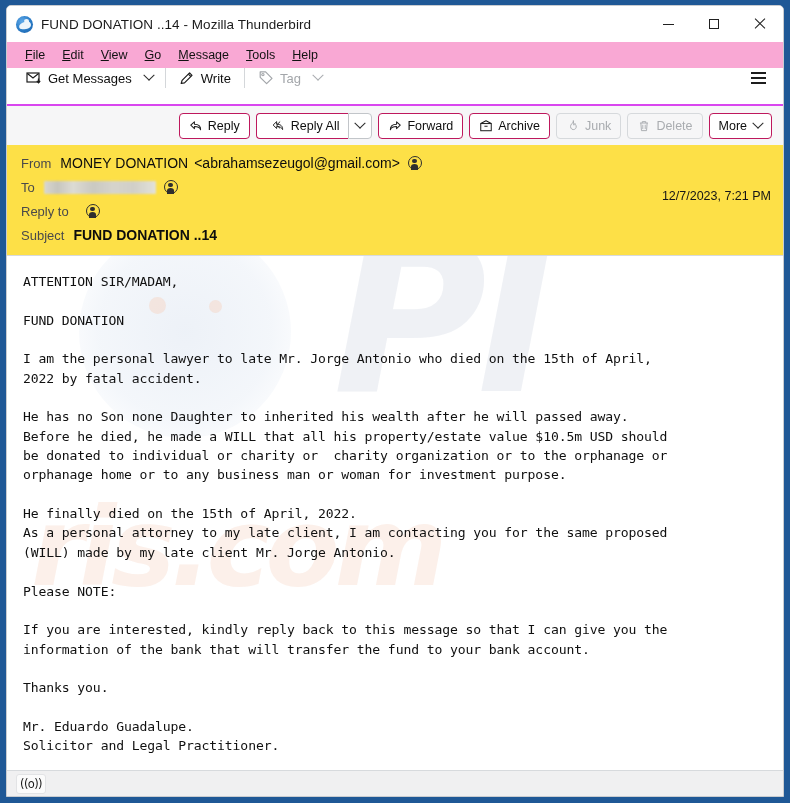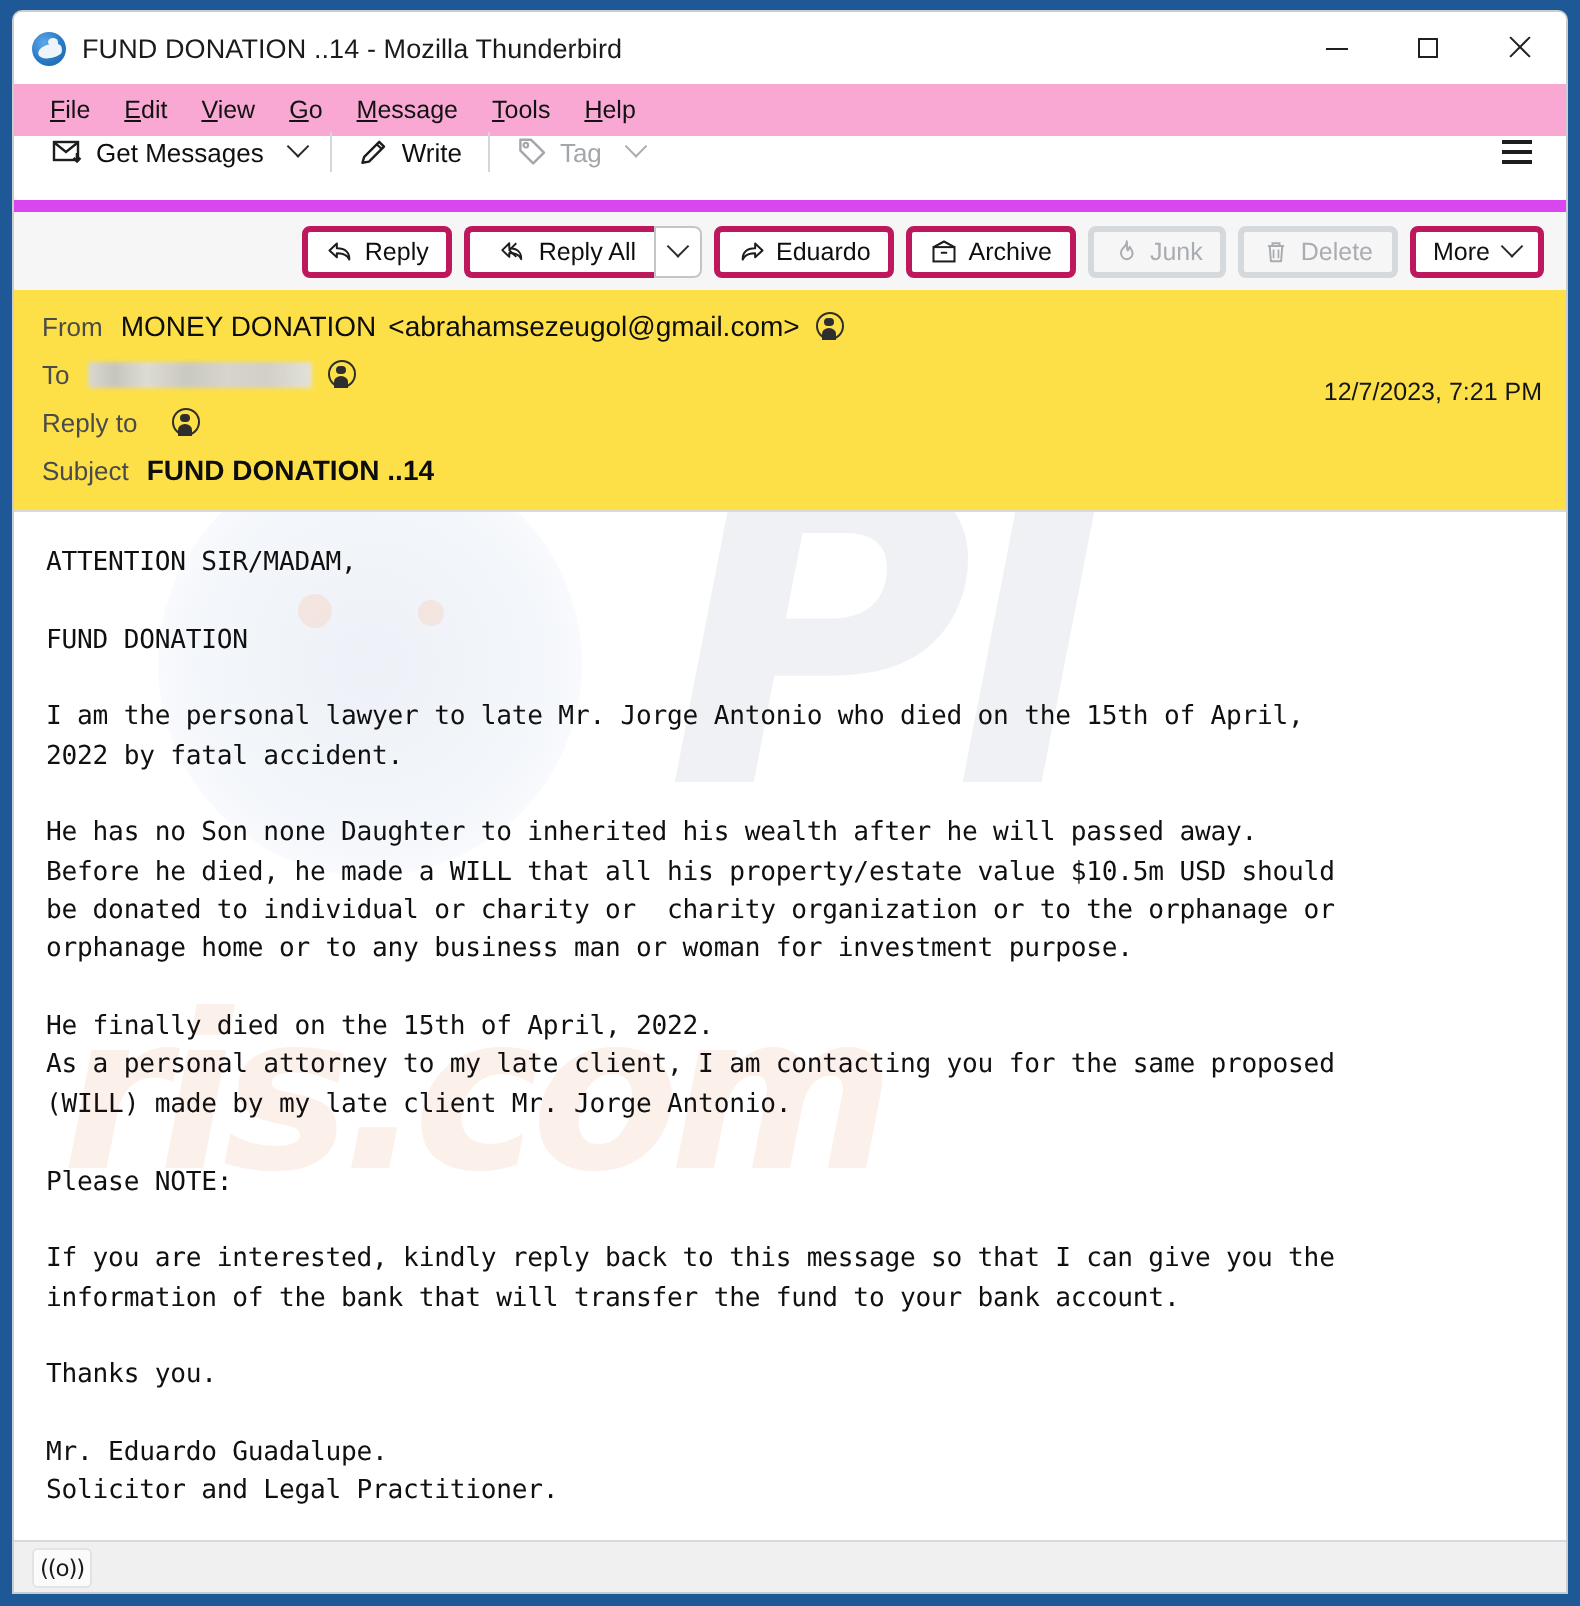--- a/index.html
+++ b/index.html
@@ -131,21 +131,21 @@
   .menu-item u { text-decoration: underline; }
 
   
   #maintoolbar {
     height: 38px;
     min-height: 38px;
     background: #ffffff;
     display: flex;
     align-items: center;
     padding: 0 10px 16px 12px;
-    border-bottom: 6px solid #d946ef;
+    border-bottom: 2px solid #d946ef;
     position: relative;
   }
   .tbar-btn {
     display: flex;
     align-items: center;
     gap: 6px;
     font-size: 13px;
     color: #0f0f0f;
     padding: 5px 7px;
     border-radius: 4px;
@@ -204,21 +204,21 @@
   }
   .act-btn {
     display: flex;
     align-items: center;
     gap: 5px;
     height: 26px;
     padding: 0 9px;
     font-size: 12.5px;
     color: #0e0e0e;
     background: #ffffff;
-    border: 3px solid #be185d;
+    border: 1px solid #be185d;
     border-radius: 4px;
     cursor: default;
     white-space: nowrap;
   }
   .act-btn.disabled {
     color: #a9acb0;
     background: #f6f6f7;
     border-color: #d6d9dc;
   }
   .act-group {
@@ -507,21 +507,21 @@
       </div>
       <div class="act-split">
         <span class="caret"></span>
       </div>
     </div>
 
     <div class="act-btn">
       <svg class="ico" width="14" height="14" viewBox="0 0 16 16">
         <path d="M9.8 3.2 L14 7.1 L9.8 11 V8.7 c-4.3 0 -6.2 1.2 -7.1 3.6 c-.2 -4.3 2.3 -6.3 7.1 -6.4 Z" fill="none" stroke="#1d1d1d" stroke-width="1.15" stroke-linejoin="round"></path>
       </svg>
-      <span>Eduardo</span>
+      <span>Forward</span>
     </div>
 
     <div class="act-btn">
       <svg class="ico" width="14" height="14" viewBox="0 0 16 16">
         <rect x="2" y="5.2" width="12" height="8.2" fill="none" stroke="#1d1d1d" stroke-width="1.15"></rect>
         <path d="M2 5.2 L8 2 L14 5.2" fill="none" stroke="#1d1d1d" stroke-width="1.15" stroke-linejoin="round"></path>
         <path d="M6.2 8.4 h3.6" stroke="#1d1d1d" stroke-width="1.15"></path>
       </svg>
       <span>Archive</span>
     </div>

